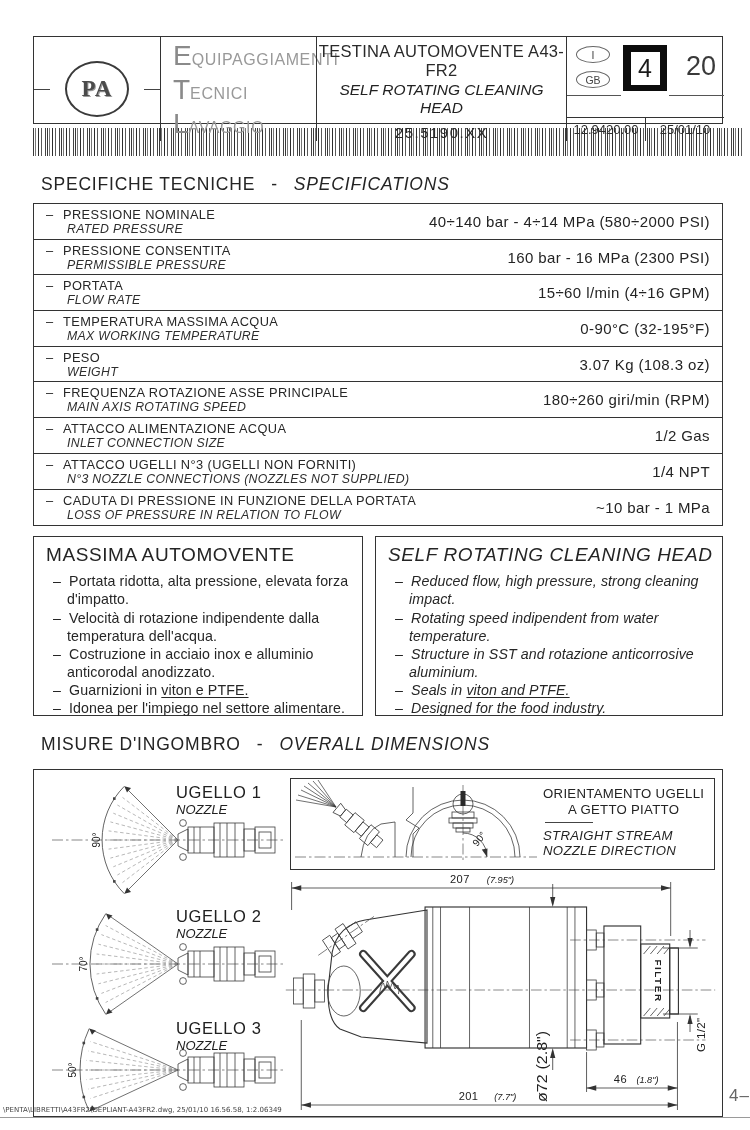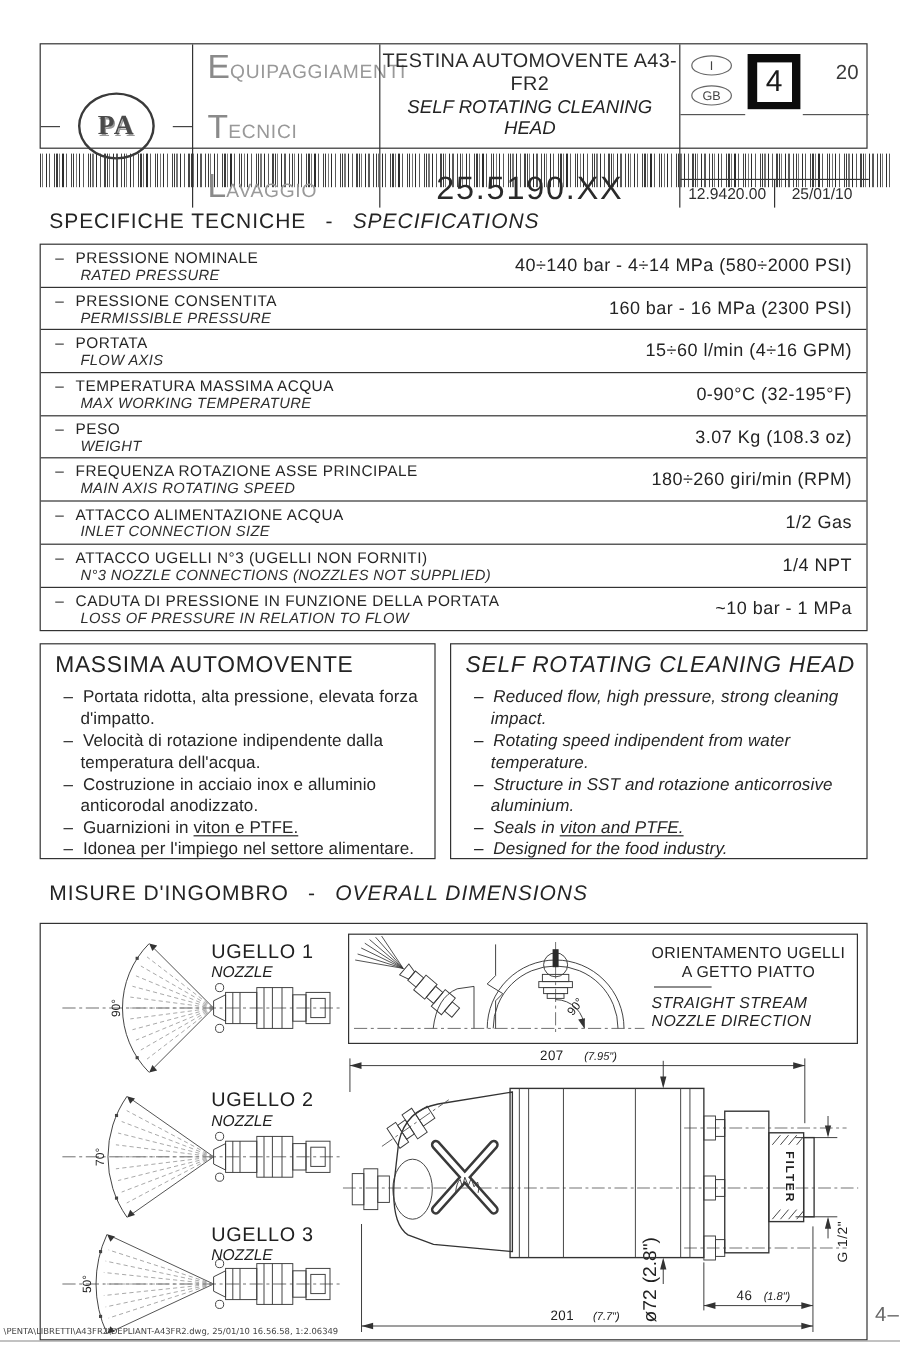--- a/index.html
+++ b/index.html
@@ -21,30 +21,30 @@
     display:flex; align-items:center; justify-content:center; }
   .logo-ellipse span { font-family:"Liberation Serif", serif; font-weight:bold; font-size:23px;
     letter-spacing:1px; color:#4a4a4a; text-shadow:1px 1px 0 #9a9a9a; }
   .etl-cell { padding:6px 6px 4px 12px; display:flex; flex-direction:column; justify-content:space-between; }
   .etl-row { display:flex; align-items:baseline; }
   .etl-big { font-size:28px; line-height:.92; color:#8a8a8a; font-weight:400; }
   .etl-small { font-size:16px; letter-spacing:.6px; color:#999; }
   .title-cell { text-align:center; padding-top:5px; }
   .title-it { font-size:16.5px; letter-spacing:.3px; color:#2a2a2a; }
   .title-en { font-size:15.5px; font-style:italic; margin-top:1px; }
-  .title-pn { font-size:27px; letter-spacing:1.5px; margin-top:25px; color:#2a2a2a; }
+  .title-pn { font-size:15px; letter-spacing:1.5px; margin-top:7px; color:#2a2a2a; }
   .info-cell {}
   .langs { position:absolute; left:9px; top:9px; }
   .lang-pill { width:34px; height:17px; border:1.5px solid #666; border-radius:50%;
     display:flex; align-items:center; justify-content:center; font-size:10.5px; color:#444; margin-bottom:8px; }
   .pgbox { position:absolute; left:56px; top:8px; width:44px; height:46px; background:#0c0c0c;
     display:flex; align-items:center; justify-content:center; }
   .pgbox-inner { width:29px; height:33px; background:#fff; display:flex; align-items:center;
     justify-content:center; font-size:25px; color:#1a1a1a; }
-  .total-pages { position:absolute; left:114px; top:14px; width:50px; text-align:center; font-size:17px; color:#3a3a3a; }
+  .total-pages { position:absolute; left:99px; top:14px; width:50px; text-align:right; font-size:27px; color:#3a3a3a; }
   .info-h1 { position:absolute; top:58px; left:0; width:54px; border-top:1.3px solid #555; }
   .info-h2 { position:absolute; top:58px; left:102px; right:0; border-top:1.3px solid #555; }
   .codes { position:absolute; bottom:0; left:0; right:0; height:24px; border-top:1.5px solid #333; display:flex; }
   .code-cell { flex:1; display:flex; align-items:center; justify-content:center; font-size:13px; color:#2e2e2e; }
   .code-cell:first-child { border-right:1.5px solid #333; }
 
   
   .barcode { margin-top:4px; height:28px; width:710px;
     background:repeating-linear-gradient(90deg,
       #3a3a3a 0 1px, #fff 1px 2px, #777 2px 3px, #fff 3px 5px,
@@ -183,21 +183,21 @@
       <div class="spec-row">
         <div class="spec-label">
           <div class="spec-it">PRESSIONE CONSENTITA</div>
           <div class="spec-en">PERMISSIBLE PRESSURE</div>
         </div>
         <div class="spec-value">160 bar - 16 MPa (2300 PSI)</div>
       </div>
       <div class="spec-row">
         <div class="spec-label">
           <div class="spec-it">PORTATA</div>
-          <div class="spec-en">FLOW AXIS</div>
+          <div class="spec-en">FLOW RATE</div>
         </div>
         <div class="spec-value">15÷60 l/min (4÷16 GPM)</div>
       </div>
       <div class="spec-row">
         <div class="spec-label">
           <div class="spec-it">TEMPERATURA MASSIMA ACQUA</div>
           <div class="spec-en">MAX WORKING TEMPERATURE</div>
         </div>
         <div class="spec-value">0-90°C (32-195°F)</div>
       </div>

